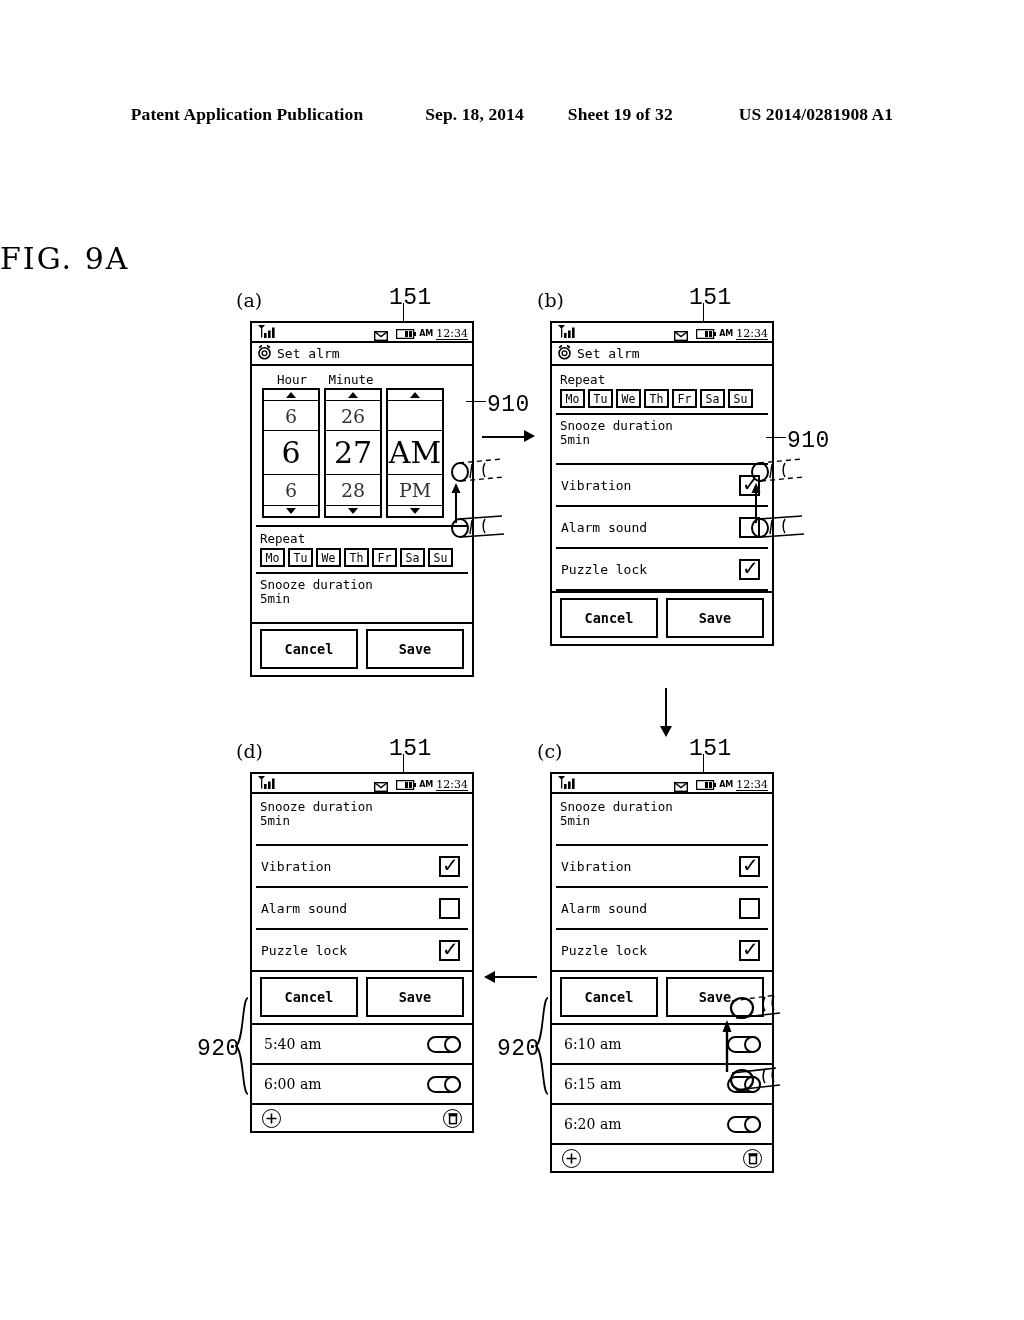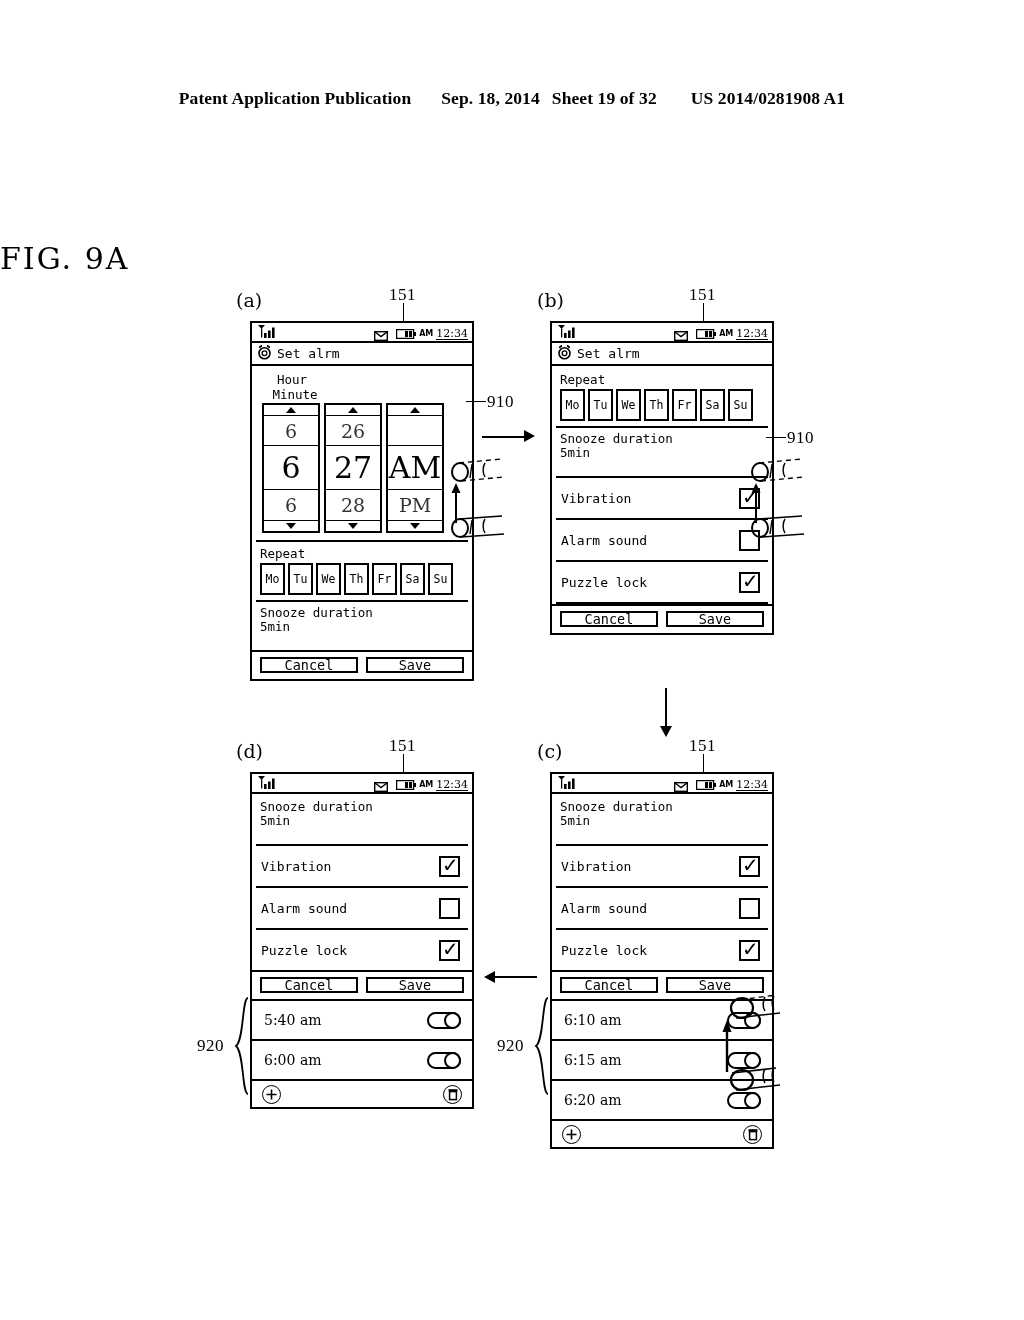--- a/index.html
+++ b/index.html
@@ -14,42 +14,42 @@
   }
 
   
   .pub-header {
     position:absolute; top:88px; left:0; width:1024px;
     display:flex; justify-content:center; align-items:baseline;
     font-family:"Liberation Serif", serif;
     font-weight:bold; font-size:17.5px; letter-spacing:0.1px;
     white-space:nowrap;
   }
-  .pub-header .seg { margin:0; }
+  .pub-header .seg { margin:16px; }
   .pub-header .gap-a { width:30px; display:inline-block; }
   .pub-header .gap-b { width:12px; display:inline-block; }
   .pub-header .gap-c { width:34px; display:inline-block; }
 
   
   .fig-title {
     position:absolute; top:241px; left:0; width:1024px;
     font-family:"DejaVu Serif", serif;
     font-size:30px; letter-spacing:2px;
   }
 
   
   .panel-letter {
     position:absolute;
     font-family:"DejaVu Serif", serif;
     font-size:19px;
   }
   .ref-num {
     position:absolute;
-    font-family:Liberation Serif, serif;
-    font-size:17px;
+    font-family:Liberation Mono, monospace;
+    font-size:23px;
     letter-spacing:0.5px;
   }
   .leader-v {
     position:absolute;
     width:1px; background:#000;
   }
   .leader-h {
     position:absolute;
     height:1px; background:#000;
   }
@@ -92,21 +92,20 @@
   .screen { flex:1; display:flex; flex-direction:column; }
 
   
   .picker-wrap { padding:6px 8px 0 8px; }
   .picker-heads {
     display:flex;
     font-family:"DejaVu Sans Mono", monospace;
     font-size:12.5px;
     margin-bottom:1px;
     padding-left:4px;
-    flex-direction:column;
   }
   .picker-heads span:nth-child(1){ width:56px; text-align:center; }
   .picker-heads span:nth-child(2){ width:62px; text-align:center; }
   .picker-cols { display:flex; gap:4px; justify-content:flex-start; padding-left:2px;}
   .pcol {
     width:58px;
     border:2px solid #000;
     display:flex; flex-direction:column;
   }
   .parrow {
@@ -136,21 +135,21 @@
 
   
   .sect { padding:4px 8px 5px 8px; }
   .sect-label {
     font-family:"DejaVu Sans Mono", monospace;
     font-size:12.5px;
     margin-bottom:2px;
   }
   .days { display:flex; gap:3px; }
   .day {
-    width:25px; height:32px;
+    width:25px; height:19px;
     border:2px solid #000;
     display:flex;align-items:center;justify-content:center;
     font-family:"DejaVu Sans Mono", monospace;
     font-size:11.5px;
   }
   .divider { height:2px; background:#000; margin:0 4px; }
 
   .snooze { padding:4px 8px 16px 8px; font-family:"DejaVu Sans Mono", monospace; font-size:12.5px; line-height:14px;}
   .snooze .v { font-size:12.5px; }
 
@@ -172,25 +171,26 @@
     font-family:"DejaVu Sans", sans-serif;
     font-size:20px; line-height:20px;
   }
 
   
   .btnbar {
     border-top:2.5px solid #000;
     display:flex; gap:8px; padding:5px 8px 6px 8px;
   }
   .btn {
-    flex:1; height:16px;
+    flex:1; height:40px;
     border:2px solid #000;
     display:flex;align-items:center;justify-content:center;
     font-family:"DejaVu Sans Mono", monospace;
     font-size:13.5px;
+    font-weight:bold;
   }
 
   
   .alarmrow {
     height:40px;
     border-top:2.5px solid #000;
     display:flex;align-items:center;justify-content:space-between;
     padding:0 11px 0 12px;
     font-family:"DejaVu Serif", serif;
     font-size:14px;

